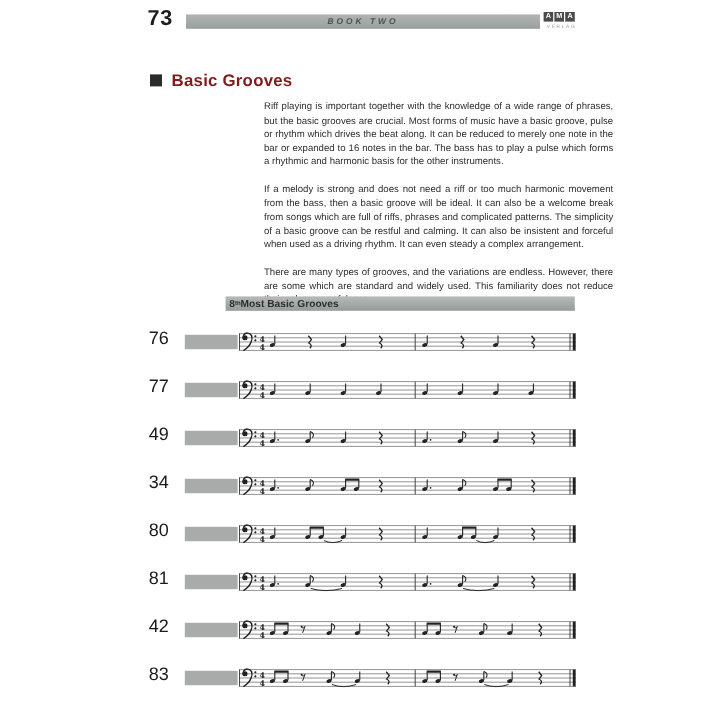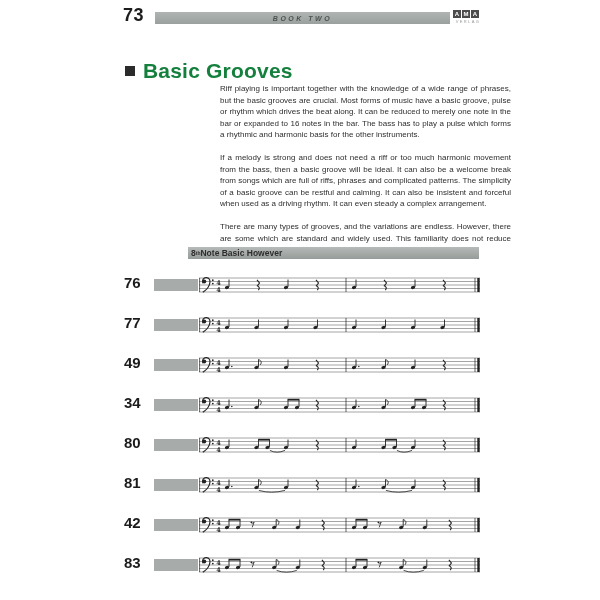--- a/index.html
+++ b/index.html
@@ -9,30 +9,30 @@
   .header-bar{position:absolute;left:155px;top:12px;width:295px;height:12px;
         background:linear-gradient(180deg,#b0b5b3,#9aa09d);display:flex;align-items:center;justify-content:center;}
   .header-bar span{font-size:7px;font-style:italic;font-weight:bold;letter-spacing:2.5px;color:#4c5250;}
   .logo{position:absolute;left:453px;top:10px;width:30px;}
   .logo-boxes{display:flex;gap:1px;}
   .logo-box{width:8px;height:8px;background:#4b4b4b;color:#fff;font-size:6px;font-weight:bold;
         display:flex;align-items:center;justify-content:center;}
   .logo-sub{font-size:4px;letter-spacing:1.4px;color:#9a9a9a;text-align:center;margin-top:1px;}
   .title-row{position:absolute;left:125px;top:59px;display:flex;align-items:center;gap:8px;}
   .title-square{width:10px;height:10px;background:#2b2b2b;}
-  .title-text{font-size:21px;font-weight:bold;color:#15803d;letter-spacing:.2px;}
+  .title-text{font-size:14px;font-weight:bold;color:#7f1d1d;letter-spacing:.2px;}
   .body-text{position:absolute;left:188px;top:83px;width:291px;font-size:8px;line-height:11.6px;
         text-align:justify;color:#2e2e2e;margin-left:32px;}
   .body-text p{margin:0 0 11px 0;}
   .section-bar{position:absolute;left:188px;top:247px;width:291px;height:12px;
         background:linear-gradient(180deg,#b6bab8,#969c99);display:flex;align-items:center;
         padding-left:3px;box-sizing:border-box;font-size:8.5px;font-weight:bold;color:#2d2d2d;}
   .section-bar sup{font-size:5px;line-height:0;}
   .staff-row{position:absolute;left:0;width:600px;height:30px;}
-  .ex-num{position:absolute;left:124px;top:3px;width:28px;font-size:15px;font-weight:bold;color:#1b1b1b;}
+  .ex-num{position:absolute;left:124px;top:3px;width:28px;font-size:15px;font-weight:normal;color:#1b1b1b;}
   .ex-bar{position:absolute;left:154px;top:8px;width:44px;height:12px;background:#a7acaa;}
   .staff-svg{position:absolute;left:199px;top:0;width:281px;height:30px;}
 </style>
 </head>
 <body>
 
 <div class="page">
 
   <div class="pageno">73</div>
 
@@ -56,21 +56,21 @@
 
   <div class="body-text">
     <p>Riff playing is important together with the knowledge of a wide range of phrases, but the basic grooves are crucial. Most forms of music have a basic groove, pulse or rhythm which drives the beat along. It can be reduced to merely one note in the bar or expanded to 16 notes in the bar. The bass has to play a pulse which forms a rhythmic and harmonic basis for the other instruments.</p>
     <p>If a melody is strong and does not need a riff or too much harmonic movement from the bass, then a basic groove will be ideal. It can also be a welcome break from songs which are full of riffs, phrases and complicated patterns. The simplicity of a basic groove can be restful and calming. It can also be insistent and forceful when used as a driving rhythm. It can even steady a complex arrangement.</p>
     <p>There are many types of grooves, and the variations are endless. However, there are some which are standard and widely used. This familiarity does not reduce their value or usefulness.</p>
   </div>
 
   <div class="section-bar">
     <span>8</span>
       <sup>th</sup>
-      <span> Note Basic However</span>
+      <span> Most Basic Grooves</span>
   </div>
 
   <div id="staves">
   <div class="staff-row" style="top: 271px;">
     <div class="ex-num">76</div>
     <div class="ex-bar"></div>
     <svg class="staff-svg" viewBox="0 0 281 30" xmlns="http://www.w3.org/2000/svg">
           <line x1="0" y1="7" x2="281" y2="7" stroke="#4a4a4a" stroke-width="0.5"></line>
           <line x1="0" y1="10.5" x2="281" y2="10.5" stroke="#4a4a4a" stroke-width="0.5"></line>
           <line x1="0" y1="14" x2="281" y2="14" stroke="#4a4a4a" stroke-width="0.5"></line>

